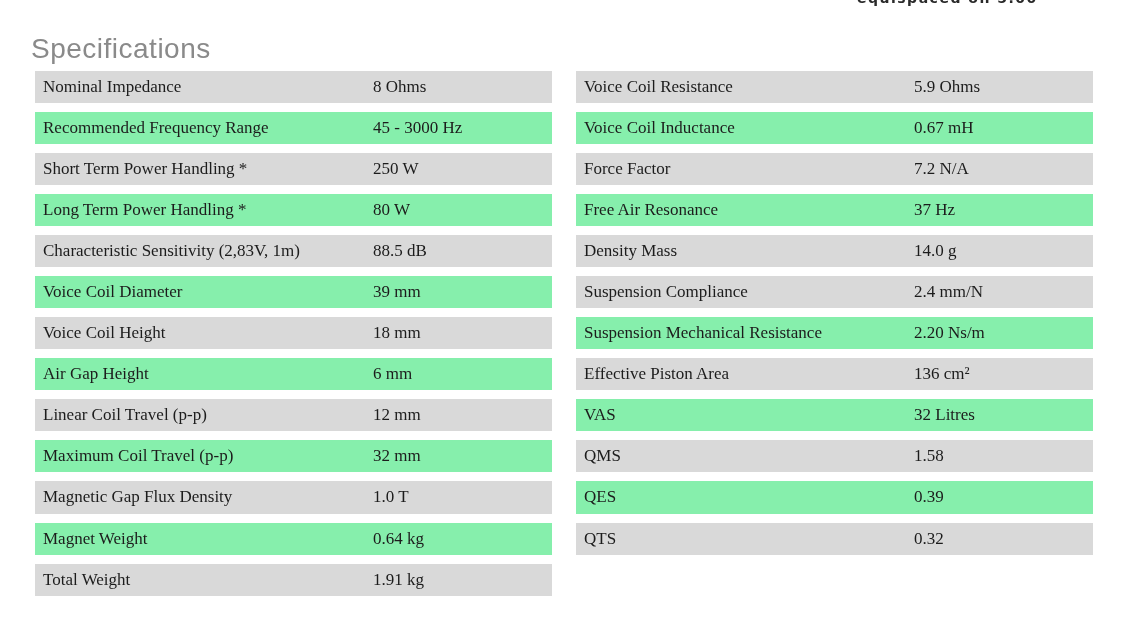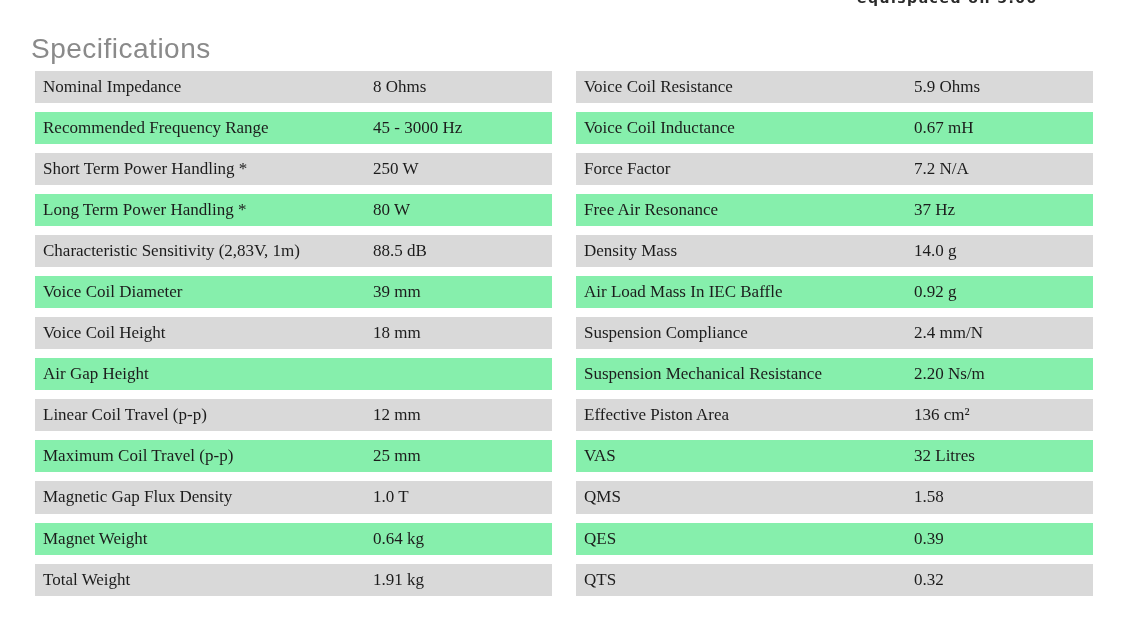--- a/index.html
+++ b/index.html
@@ -133,34 +133,35 @@
   <div class="spec-row shaded">
     <div class="spec-row-band">
       <div class="spec-label-cell">Voice Coil Height</div>
       <div class="spec-value-cell">18 mm</div>
     </div>
   </div>
 
   <div class="spec-row">
     <div class="spec-row-band">
       <div class="spec-label-cell">Air Gap Height</div>
+      <div class="spec-value-cell">6 mm</div>
     </div>
   </div>
 
   <div class="spec-row shaded">
     <div class="spec-row-band">
       <div class="spec-label-cell">Linear Coil Travel (p-p)</div>
       <div class="spec-value-cell">12 mm</div>
     </div>
   </div>
 
   <div class="spec-row">
     <div class="spec-row-band">
       <div class="spec-label-cell">Maximum Coil Travel (p-p)</div>
-      <div class="spec-value-cell">25 mm</div>
+      <div class="spec-value-cell">32 mm</div>
     </div>
   </div>
 
   <div class="spec-row shaded">
     <div class="spec-row-band">
       <div class="spec-label-cell">Magnetic Gap Flux Density</div>
       <div class="spec-value-cell">1.0 T</div>
     </div>
   </div>
 
@@ -207,26 +208,20 @@
     </div>
   </div>
 
   <div class="spec-row shaded">
     <div class="spec-row-band">
       <div class="spec-label-cell">Density Mass</div>
       <div class="spec-value-cell">14.0 g</div>
     </div>
   </div>
 
-  <div class="spec-row">
-    <div class="spec-row-band">
-      <div class="spec-label-cell">Air Load Mass In IEC Baffle</div>
-      <div class="spec-value-cell">0.92 g</div>
-    </div>
-  </div>
 
   <div class="spec-row shaded">
     <div class="spec-row-band">
       <div class="spec-label-cell">Suspension Compliance</div>
       <div class="spec-value-cell">2.4 mm/N</div>
     </div>
   </div>
 
   <div class="spec-row">
     <div class="spec-row-band">

